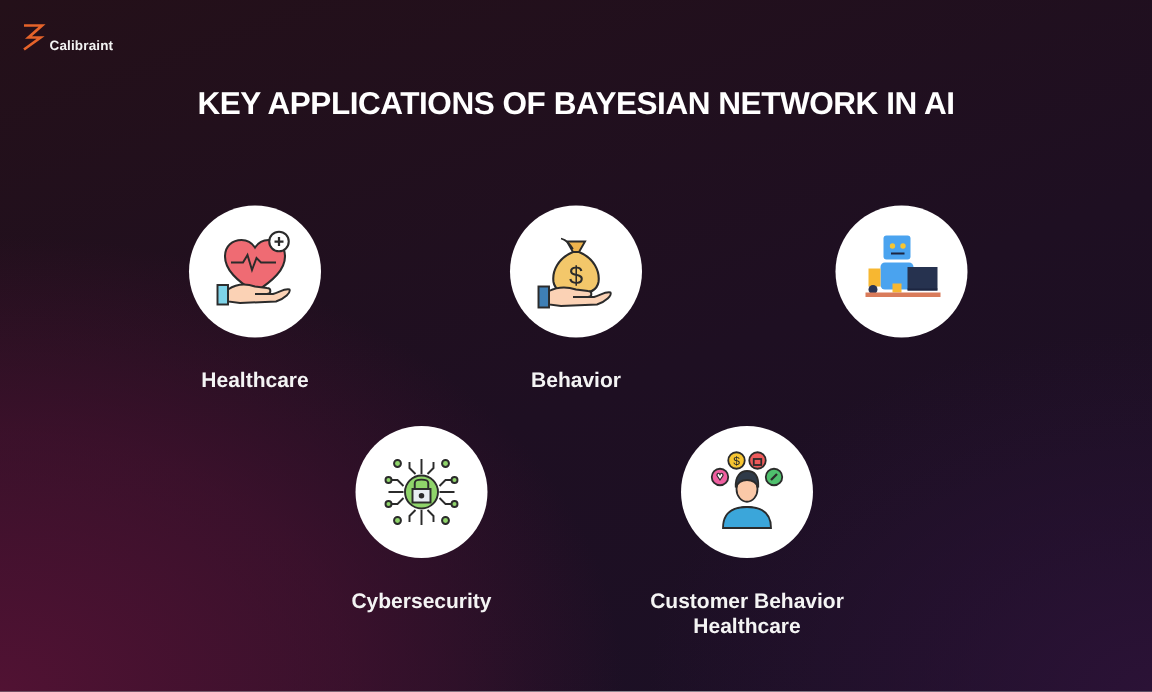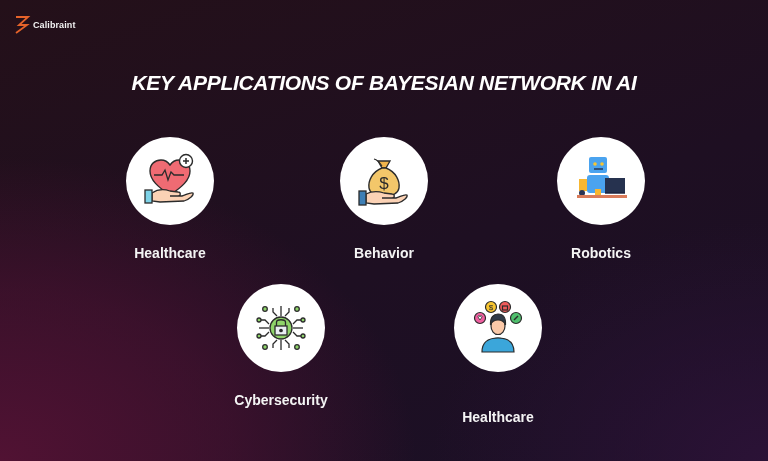--- a/index.html
+++ b/index.html
@@ -5,28 +5,27 @@
   html, body { margin: 0; padding: 0; }
   body {
     width: 768px; height: 461px; overflow: hidden; position: relative;
     background:
       radial-gradient(ellipse 520px 380px at 0% 100%, #511233 0%, rgba(81,18,51,0.55) 45%, rgba(81,18,51,0) 80%),
       radial-gradient(ellipse 420px 300px at 100% 100%, #2b1236 0%, rgba(43,18,54,0) 80%),
       linear-gradient(160deg, #241019 0%, #1e0f22 55%, #1b1026 100%);
     font-family: "Liberation Sans", sans-serif;
     color: #ffffff;
   }
-  .logo { position: absolute; left: 13px; top: 15px; display: flex; align-items: center; gap: 2px; }
+  .logo { position: absolute; left: 13px; top: 15px; display: flex; align-items: flex-end; gap: 2px; }
   .logo svg { width: 18px; height: 20px; }
   .logo-text { font-size: 9px; font-weight: bold; color: #f2f2f2; letter-spacing: 0.1px; }
   .title {
     position: absolute; left: 0; right: 0; top: 58px; text-align: center;
-    font-size: 21px; font-weight: bold; font-style: italic; letter-spacing: -0.3px;
+    font-size: 21px; font-weight: bold; letter-spacing: -0.3px;
     color: #ffffff;
-    margin-top: 13px;
   }
   .item { position: absolute; width: 200px; text-align: center; }
   .circle {
     width: 88px; height: 88px; border-radius: 50%; background: #ffffff;
     margin: 0 auto; display: flex; align-items: center; justify-content: center;
   }
   .circle svg { width: 60px; height: 60px; }
   .label {
     margin-top: 20px; font-size: 14px; font-weight: bold; color: #f4f4f4; line-height: 17px;
   }
@@ -80,21 +79,20 @@
       <path d="M23 18 H32" stroke="#1c2540" stroke-width="1.3"></path>
       <rect x="16" y="24" width="22" height="18" rx="3" fill="#4aa3ef"></rect>
       <rect x="8" y="28" width="8" height="12" fill="#f7b731"></rect>
       <circle cx="11" cy="42" r="3" fill="#2a3555"></circle>
       <rect x="24" y="38" width="6" height="6" fill="#f7b731"></rect>
       <rect x="34" y="27" width="20" height="15" fill="#26324f"></rect>
       <path d="M34 42 L54 42" stroke="#1c2540" stroke-width="1.5"></path>
       <rect x="6" y="44" width="50" height="3" fill="#d97b5a"></rect>
     </svg>
   </div>
-  <div class="label">Robotics</div>
 </div>
 
 <div class="item" style="left:181px; top:284px;">
   <div class="circle">
     <svg viewBox="0 0 60 60" fill="none" stroke="#2b2b2b" stroke-width="1.3">
       <circle cx="30" cy="30" r="11" fill="#8fd46a"></circle>
       <path d="M25.5 28 V24 C25.5 21 34.5 21 34.5 24 V28"></path>
       <rect x="24" y="28" width="12" height="9" fill="#e9eef3"></rect>
       <circle cx="30" cy="32.5" r="1.2" fill="#2b2b2b"></circle>
       <path d="M22 10 L22 14 L26 18"></path>
@@ -133,16 +131,16 @@
       <path d="M10 19 C10 17 12 17 12 19 C12 17 14 17 14 19 L12 22 Z" fill="#ffffff" stroke-width="0.8"></path>
       <circle cx="48" cy="20" r="5.5" fill="#4fc06d"></circle>
       <path d="M46 22 L50 18" stroke-width="1.5"></path>
       <path d="M20 52 C20 43 24 40 30 40 C36 40 40 43 40 52 Z" fill="#3ba6da"></path>
       <path d="M14 54 C14 44 20 40 30 40 C40 40 46 44 46 54 Z" fill="#3ba6da"></path>
       <ellipse cx="30" cy="28" rx="7" ry="8.5" fill="#fbc9a8"></ellipse>
       <path d="M22.5 27 C22 19 26 16 30 16 C35 16 38 19 37.5 27 C36 23 33 22 30 22 C27 22 24 23 22.5 27 Z" fill="#2f3a48"></path>
     </svg>
   </div>
   <div class="label">
-    <br>
+    <span>Customer Behavior</span><br>
     <span>Healthcare</span>
   </div>
 </div>
 
 </body></html>

